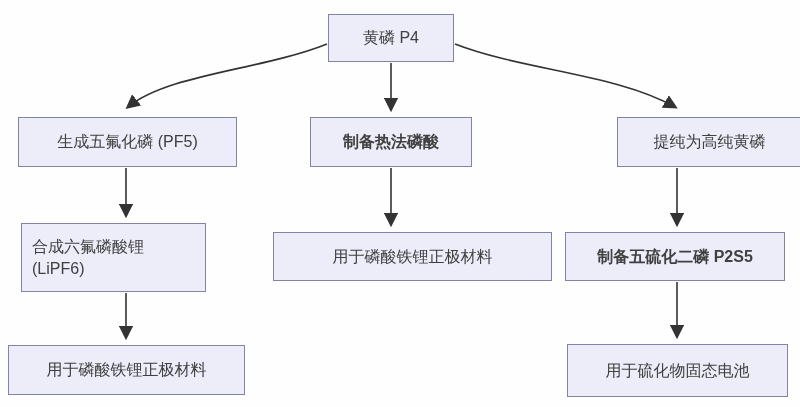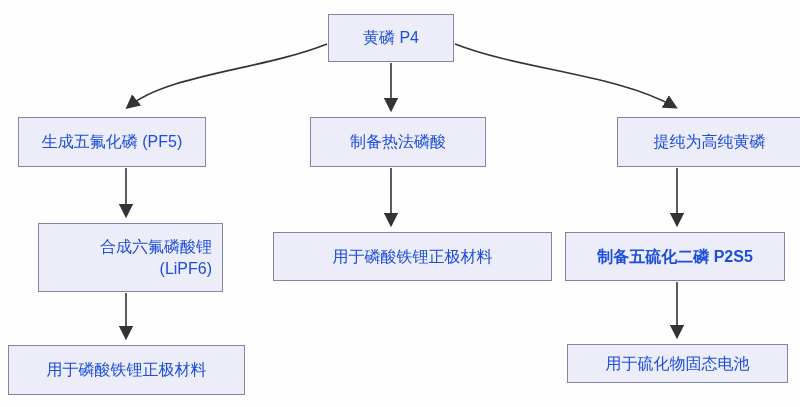--- a/index.html
+++ b/index.html
@@ -23,39 +23,39 @@
     position: absolute;
     left: 0; top: 0;
     width: 800px; height: 407px;
     pointer-events: none;
   }
   .node {
     position: absolute;
     box-sizing: border-box;
     background: #EDEDFA;
     border: 1.5px solid #8383A4;
-    color: #1d4ed8;
+    color: #404040;
     font-size: 16px;
     line-height: 1.35;
     display: flex;
     align-items: center;
     justify-content: center;
-    text-align: right;
+    text-align: left;
     padding: 4px 10px;
   }
   
   #node-root   { left: 328px; top: 14px;  width: 126px; height: 48px; }
-  #node-left1  { left: 18px;  top: 117px; width: 188px; height: 50px; }
-  #node-mid1   { left: 310px; top: 117px; width: 176px; height: 50px; }
+  #node-left1  { left: 18px;  top: 117px; width: 219px; height: 50px; }
+  #node-mid1   { left: 310px; top: 117px; width: 162px; height: 50px; font-weight: bold; }
   #node-right1 { left: 585px; top: 117px; width: 185px; height: 50px; margin-left: 32px; }
-  #node-left2  { left: 38px;  top: 223px; width: 185px; height: 69px; }
+  #node-left2  { left: 21px;  top: 223px; width: 185px; height: 69px; }
   #node-mid2   { left: 273px; top: 232px; width: 279px; height: 49px; }
   #node-right2 { left: 565px; top: 232px; width: 220px; height: 49px; font-weight: bold; }
   #node-left3  { left: 8px;   top: 345px; width: 237px; height: 50px; }
-  #node-right3 { left: 567px; top: 344px; width: 221px; height: 39px; }
+  #node-right3 { left: 567px; top: 344px; width: 221px; height: 53px; }
 </style>
 </head>
 <body>
 
 <div class="canvas">
 
   <svg class="edges" width="800" height="407" viewBox="0 0 800 407" xmlns="http://www.w3.org/2000/svg">
     <defs>
       <marker id="arrowhead" markerWidth="9" markerHeight="9" refX="7" refY="4.5" orient="auto">
         <path d="M0,0 L9,4.5 L0,9 Z" fill="#333333"></path>

